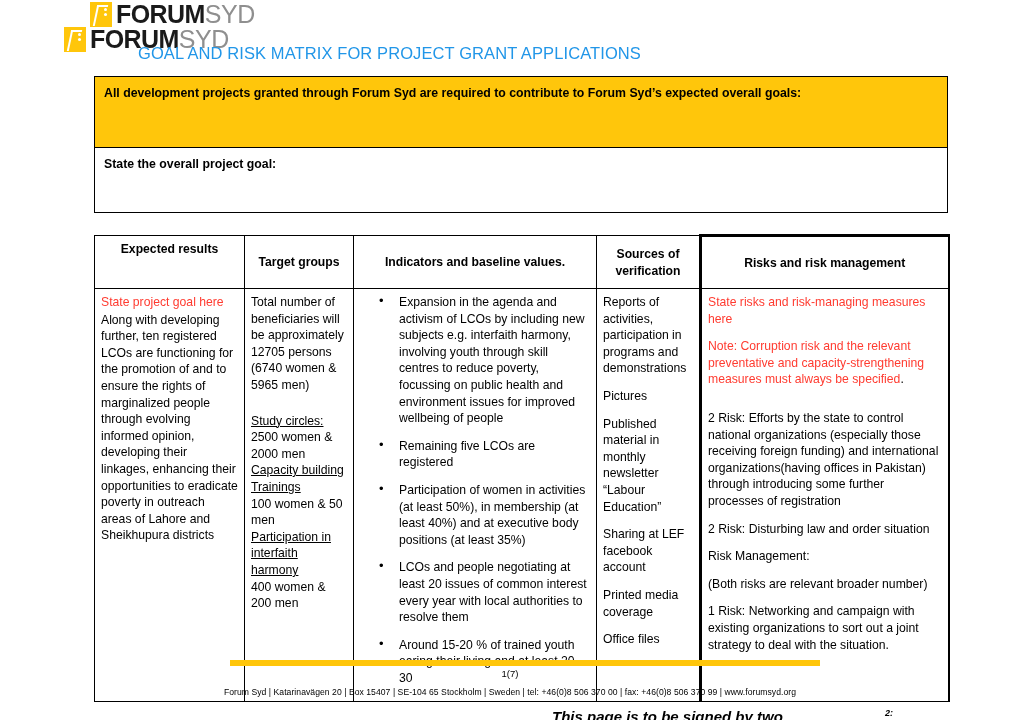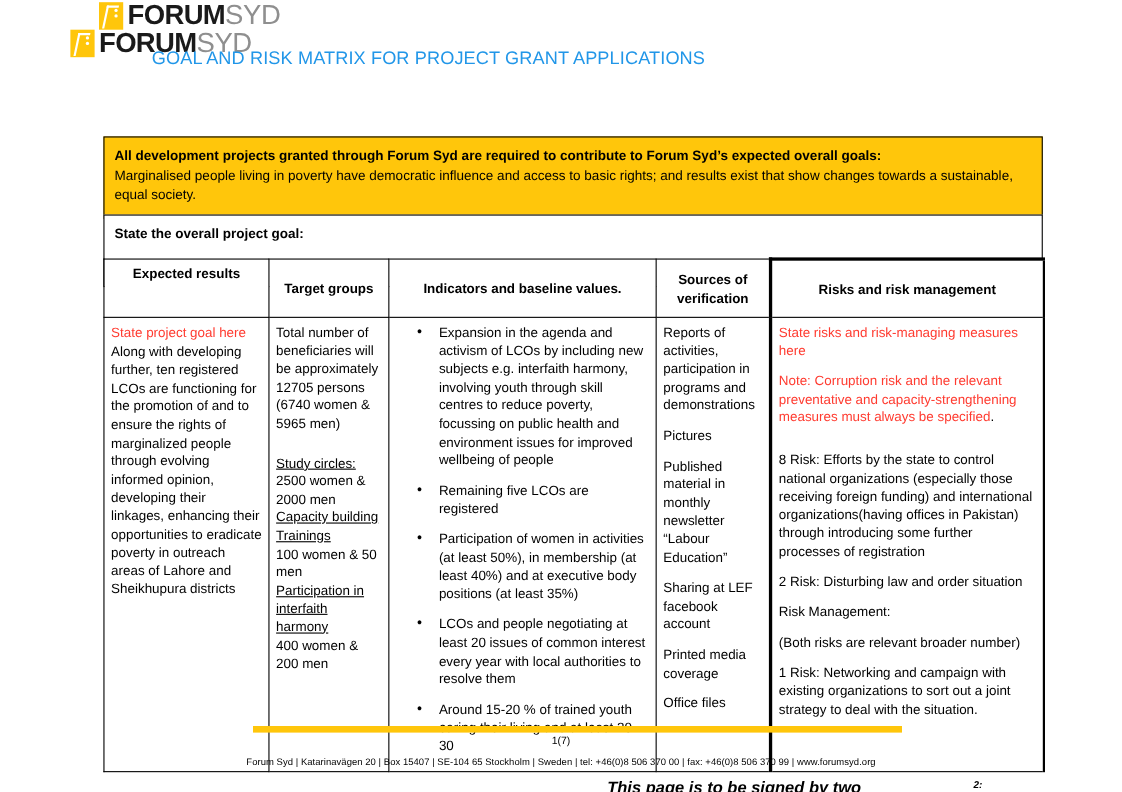--- a/index.html
+++ b/index.html
@@ -71,21 +71,20 @@
     white-space: nowrap;
   }
 
   
   .topbox {
     position: absolute;
     left: 94px;
     width: 854px;
     border: 1.3px solid #000;
     padding: 8px 9px 10px 9px;
-    margin-top: 48px;
   }
   #goalbox-overall {
     top: 76px;
     background: #FFC60B;
     min-height: 72px;
   }
   #goalbox-project {
     top: 147px;
     background: #ffffff;
     min-height: 66px;
@@ -206,21 +205,20 @@
       <span class="logo-mark"></span>
       <span class="logo-forum">FORUM</span>
       <span class="logo-syd">SYD</span>
     </div>
   </div>
 
   <div id="doc-title">GOAL AND RISK MATRIX FOR PROJECT GRANT APPLICATIONS</div>
 
   <div class="topbox" id="goalbox-overall">
     <p class="b">All development projects granted through Forum Syd are required to contribute to Forum Syd’s expected overall goals:</p>
-    <p>Marginalised people living in poverty have democratic influence and access to basic rights; and results exist that show changes towards a sustainable, equal society.</p>
   </div>
 
   <div class="topbox" id="goalbox-project">
     <p class="b">State the overall project goal:</p>
     <div class="gap"></div>
   </div>
 
   <table id="matrix">
     <colgroup>
       <col class="col1">
@@ -273,21 +271,21 @@
           <p class="mb">Published material in monthly newsletter “Labour Education”</p>
           <p class="mb">Sharing at LEF facebook account</p>
           <p class="mb">Printed media coverage</p>
           <p class="m0">Office files</p>
         </td>
 
         <td class="cell-risks">
           <p class="red mb">State risks and risk-managing measures here</p>
           <p class="mb"><span class="red">Note: Corruption risk and the relevant preventative and capacity-strengthening measures must always be specified</span><span>.</span></p>
           <div class="spacer-sm"></div>
-          <p class="mb">8 Risk: Efforts by the state to control national organizations (especially those receiving foreign funding) and international organizations(having offices in Pakistan) through introducing some further processes of registration</p>
+          <p class="mb">2 Risk: Efforts by the state to control national organizations (especially those receiving foreign funding) and international organizations(having offices in Pakistan) through introducing some further processes of registration</p>
           <p class="mb">2 Risk: Disturbing law and order situation</p>
           <p class="mb">Risk Management:</p>
           <p class="mb">(Both risks are relevant broader number)</p>
           <p class="m0">1 Risk: Networking and campaign with existing organizations to sort out a joint strategy to deal with the situation.</p>
         </td>
 
       </tr>
     </tbody>
   </table>
 

